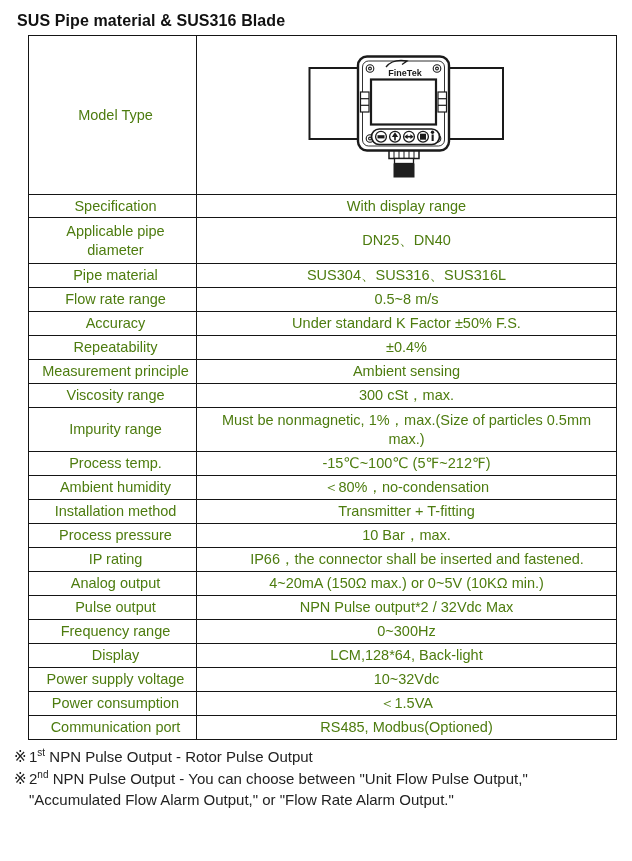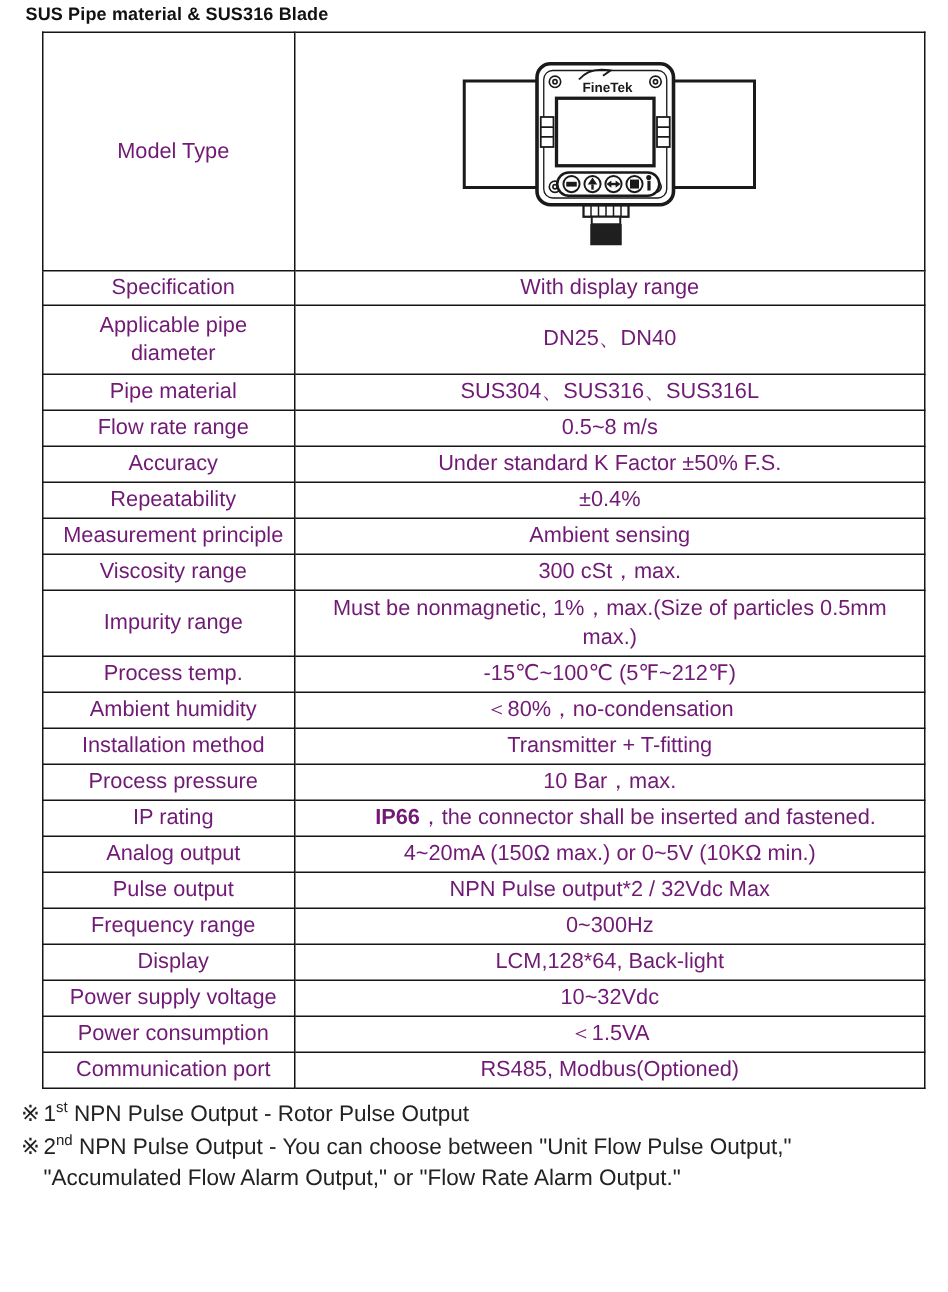--- a/index.html
+++ b/index.html
@@ -2,41 +2,41 @@
 <html><head>
 <meta charset="utf-8">
 <style>
   html,body{margin:0;padding:0;}
   body{
     width:632px;height:861px;background:#ffffff;
     font-family:"Liberation Sans","DejaVu Sans",sans-serif;
     color:#222;position:relative;overflow:hidden;
   }
   .page-title{
-    font-size:12px;font-weight:bold;color:#111;
-    margin:2px 0 5px 17px;letter-spacing:0.1px;
+    font-size:16px;font-weight:bold;color:#111;
+    margin:12px 0 5px 17px;letter-spacing:0.1px;
   }
   table.spec{
     border-collapse:collapse;margin-left:28px;width:589px;
     table-layout:fixed;
   }
   table.spec td{
     border:1.7px solid #151515;
-    font-size:14.5px;color:#701a75;line-height:19px;
+    font-size:14.5px;color:#4d7c0f;line-height:19px;
     overflow:hidden;
   }
   td.label{width:157px;text-align:center;padding:1px 2px 1px 8px;vertical-align:middle;}
   td.value{text-align:center;padding:1px 5px;vertical-align:middle;}
   tr.row-std{height:24px;}
   tr.row-spec{height:23px;margin-left:17px;}
   tr.row-2line{height:46px;}
   tr.row-impurity{height:44px;}
   tr.row-model{height:159px;}
   .model-cell{text-align:center;vertical-align:middle;}
-  .bold-part{font-weight:bold;padding-left:21px;}
+  .bold-part{font-weight:normal;padding-left:21px;}
   .footnotes{margin:6px 0 0 14px;width:606px;font-size:15px;line-height:21.5px;color:#222;}
   .note{position:relative;padding-left:15px;}
   .note .marker{position:absolute;left:0;top:0;}
   sup{font-size:10px;line-height:0;}
   svg{display:block;margin:0 auto;}
 </style>
 </head>
 <body>
 
 <div>

